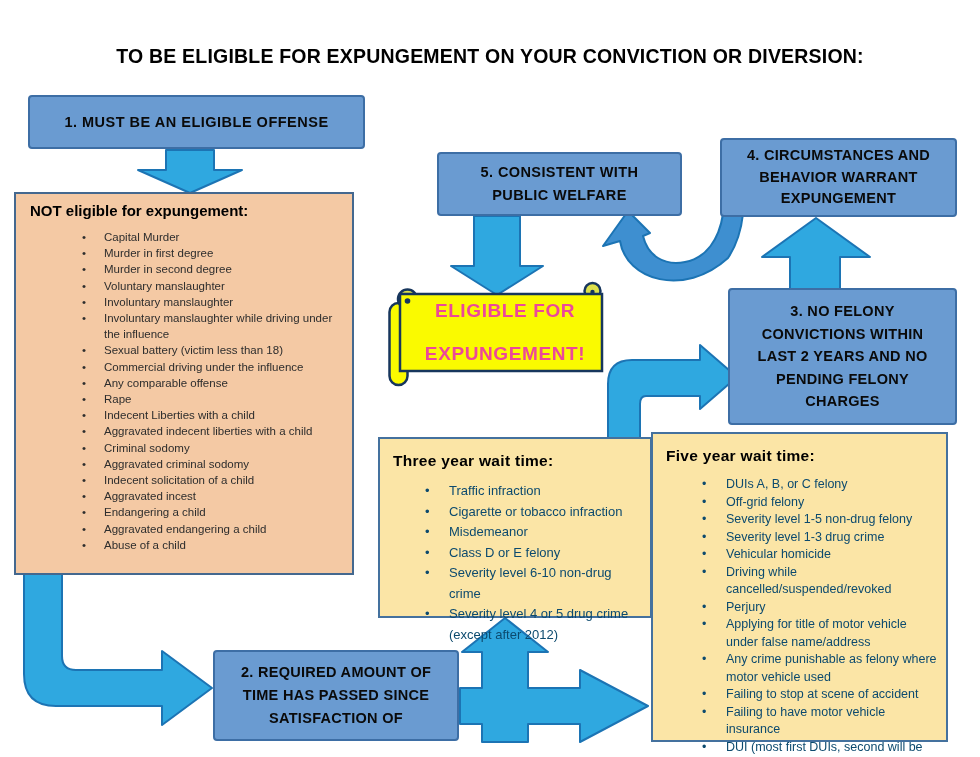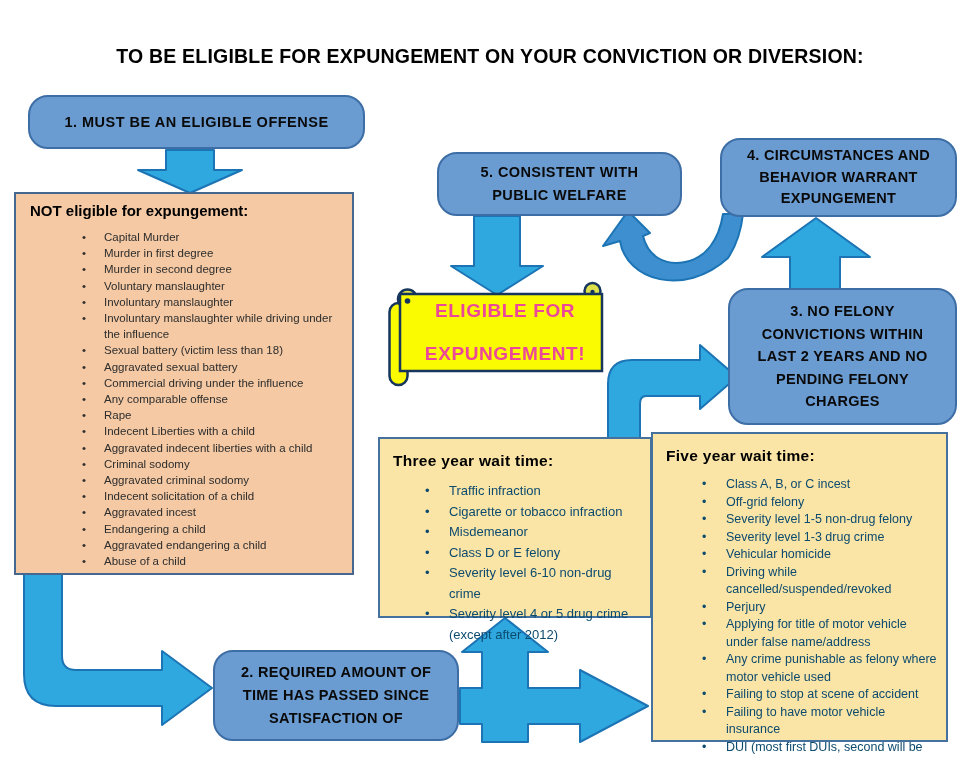--- a/index.html
+++ b/index.html
@@ -15,21 +15,21 @@
     z-index:3;
   }
   #arrow-layer { position:absolute; left:0; top:0; width:980px; height:757px; z-index:1; }
   #arrow-layer path { fill:var(--arrow_blue,#2FA8E0); stroke:var(--arrow_border,#1C74B4); stroke-width:2; stroke-linejoin:round; }
   #arrow-layer path.swoosh { fill:var(--swoosh_blue,#3E8FD0); }
 
   .bluebox {
     position:absolute; z-index:2; box-sizing:border-box;
     background:var(--box_blue,#6A9BD1);
     border:2.5px solid var(--box_blue_border,#3D6EA5);
-    border-radius:20px;
+    border-radius:4px;
     display:flex; align-items:center; justify-content:center;
     text-align:center; font-weight:bold; color:#0a0a0a;
   }
   #box1 { left:28px;  top:95px;  width:337px; height:54px;  font-size:14.5px; letter-spacing:.5px; }
   #box5 { left:437px; top:152px; width:245px; height:64px;  font-size:14.5px; line-height:1.6;  padding:0 28px; letter-spacing:.4px; }
   #box4 { left:720px; top:138px; width:237px; height:79px;  font-size:14.5px; line-height:1.5;  padding:0 8px;  letter-spacing:.3px;text-align:center; }
   #box3 { left:728px; top:288px; width:229px; height:137px; font-size:14.5px; line-height:1.55; padding:8px 14px; letter-spacing:.3px; }
   #box2 { left:213px; top:650px; width:246px; height:91px;  font-size:14.5px; line-height:1.6;  padding:0 14px; letter-spacing:.3px; }
 
   .peachbox {
@@ -98,21 +98,20 @@
 <div class="peachbox">
   <h2>NOT eligible for expungement:</h2>
   <ul>
       <li>Capital Murder</li>
       <li>Murder in first degree</li>
       <li>Murder in second degree</li>
       <li>Voluntary manslaughter</li>
       <li>Involuntary manslaughter</li>
       <li>Involuntary manslaughter while driving under the influence</li>
       <li>Sexual battery (victim less than 18)</li>
-      <li>Aggravated sexual battery</li>
       <li>Commercial driving under the influence</li>
       <li>Any comparable offense</li>
       <li>Rape</li>
       <li>Indecent Liberties with a child</li>
       <li>Aggravated indecent liberties with a child</li>
       <li>Criminal sodomy</li>
       <li>Aggravated criminal sodomy</li>
       <li>Indecent solicitation of a child</li>
       <li>Aggravated incest</li>
       <li>Endangering a child</li>
@@ -129,21 +128,21 @@
       <li>Misdemeanor</li>
       <li>Class D or E felony</li>
       <li>Severity level 6-10 non-drug crime</li>
       <li>Severity level 4 or 5 drug crime (except after 2012)</li>
     </ul>
 </div>
 
 <div class="waitbox" id="five-year-box">
   <h2>Five year wait time:</h2>
   <ul>
-      <li>Class A, B, or C incest</li>
+      <li>DUIs A, B, or C felony</li>
       <li>Off-grid felony</li>
       <li>Severity level 1-5 non-drug felony</li>
       <li>Severity level 1-3 drug crime</li>
       <li>Vehicular homicide</li>
       <li>Driving while cancelled/suspended/revoked</li>
       <li>Perjury</li>
       <li>Applying for title of motor vehicle under false name/address</li>
       <li>Any crime punishable as felony where motor vehicle used</li>
       <li>Failing to stop at scene of accident</li>
       <li>Failing to have motor vehicle insurance</li>

